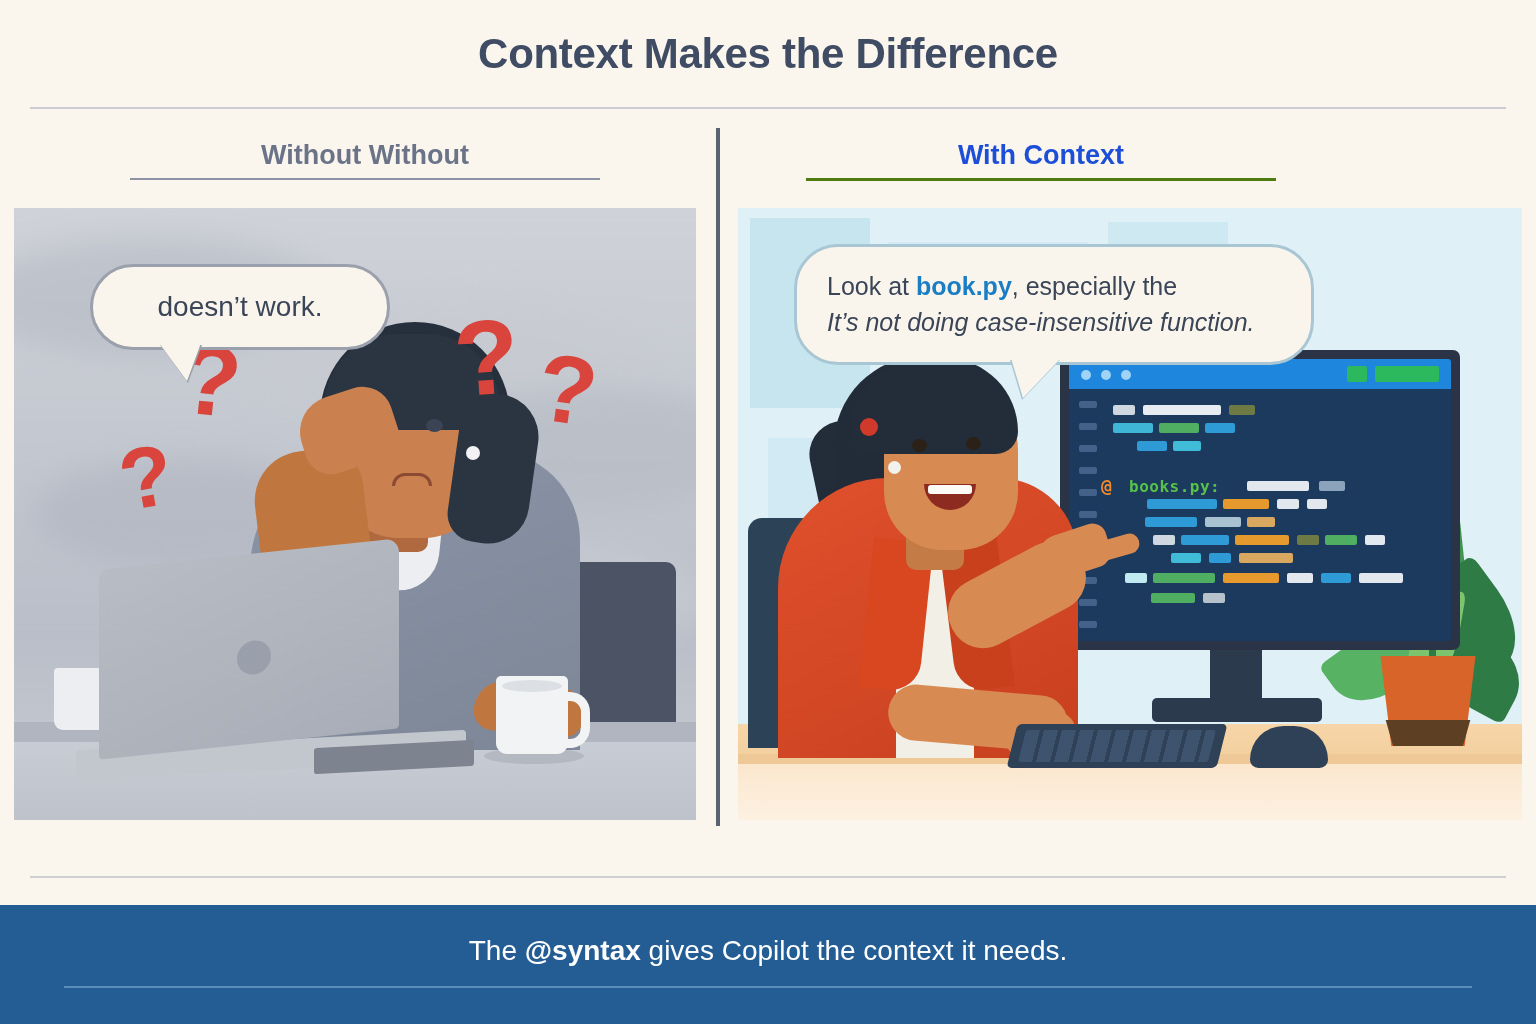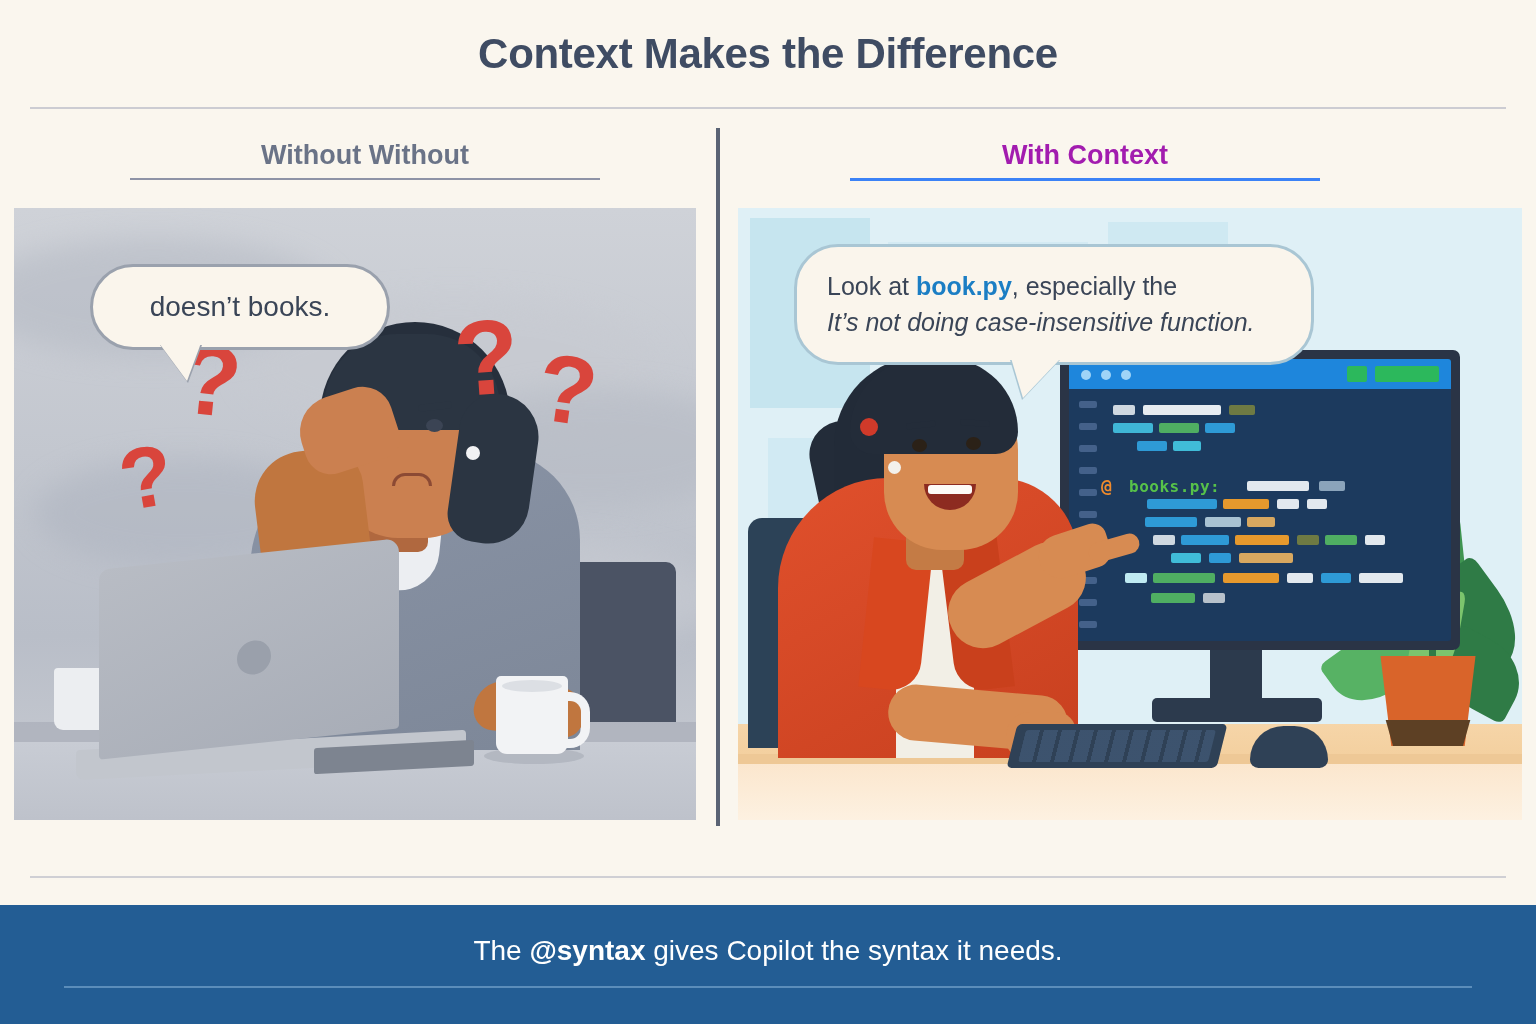--- a/index.html
+++ b/index.html
@@ -32,21 +32,21 @@
   
   .col-head {
     position: absolute;
     top: 140px;
     text-align: center;
     font-size: 27px;
     font-weight: bold;
     padding-bottom: 7px;
   }
   .col-head.left  { left: 130px; width: 470px; color: #6a7387; border-bottom: 2px solid #8e93a6; }
-  .col-head.right { left: 850px; width: 470px; color: #a21caf; border-bottom: 3px solid #3b82f6; }
+  .col-head.right { left: 806px; width: 470px; color: #1d4ed8; border-bottom: 3px solid #4d7c0f; }
 
   
   .divider {
     position: absolute;
     left: 716px; top: 128px; width: 4px; height: 698px;
     background: #5a6374;
   }
 
   
   .panel {
@@ -469,21 +469,21 @@
     </div>
     <div class="mug-shadow"></div>
     <div class="mug-big"></div>
 
     <div class="qmark q1">?</div>
     <div class="qmark q2">?</div>
     <div class="qmark q3">?</div>
     <div class="qmark q4">?</div>
 
     <div class="bubble left">
-      <div>doesn’t books.</div>
+      <div>doesn’t work.</div>
       <div class="tail"></div>
     </div>
   </div>
 </div>
 
 <div class="panel right">
   <div class="scene">
     <div class="bg-blue"></div>
     <div class="blk k1"></div>
     <div class="blk k2"></div>
@@ -608,16 +608,16 @@
       </div>
       <div class="italic-line">It’s not doing case-insensitive function.</div>
       <div class="tail"></div>
     </div>
   </div>
 </div>
 
 <div class="rule-bottom"></div>
 <div class="footer">
   <div class="footer-text">
-    <span>The </span><b>@syntax</b><span> gives Copilot the syntax it needs.</span>
+    <span>The </span><b>@syntax</b><span> gives Copilot the context it needs.</span>
   </div>
   <div class="footer-rule"></div>
 </div>
 
 </body></html>

